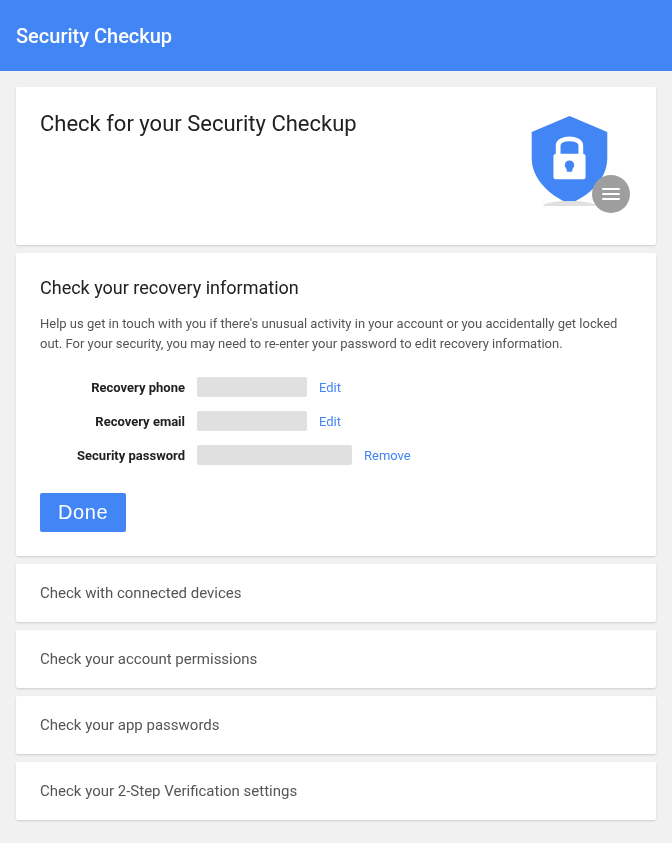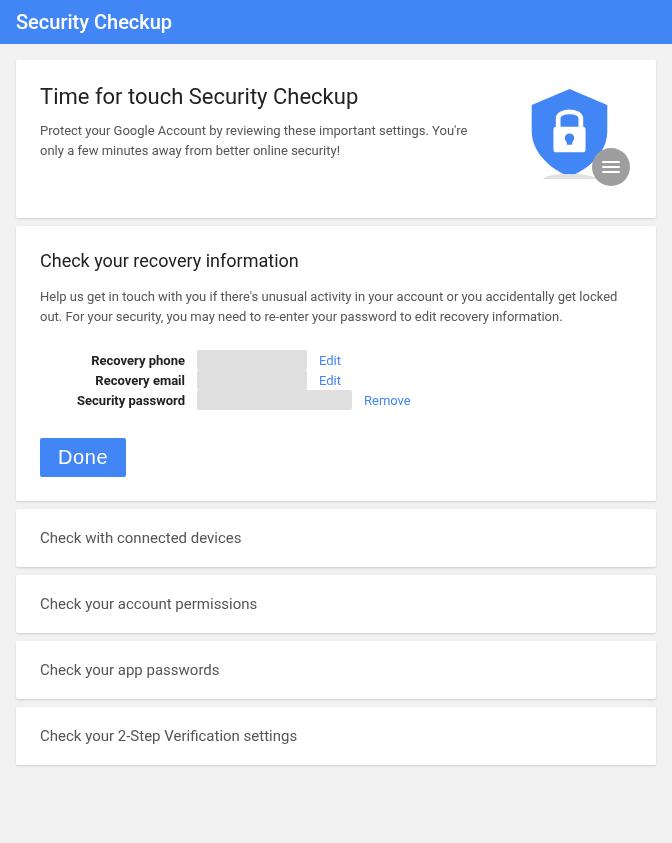--- a/index.html
+++ b/index.html
@@ -10,21 +10,21 @@
       min-height: 843px;
       font-size: 14px;
       color: #212121;
     }
 
     
     .header {
       background: #4285F4;
       color: #fff;
       padding: 0 16px;
-      height: 44px;
+      height: 71px;
       display: flex;
       align-items: center;
     }
     .header-title {
       font-size: 20px;
       font-weight: 500;
       color: #fff;
     }
 
     
@@ -112,20 +112,21 @@
       font-size: 13px;
       color: #555;
       line-height: 1.5;
       margin-bottom: 24px;
     }
 
     
     .info-rows {
       display: flex;
       flex-direction: column;
+      gap: 14px;
       margin-bottom: 28px;
     }
     .info-row {
       display: flex;
       align-items: center;
       gap: 12px;
     }
     .info-label {
       font-size: 13px;
       font-weight: 700;
@@ -181,22 +182,21 @@
 <body>
 
 <div class="header">
   <span class="header-title">Security Checkup</span>
 </div>
 
 <div class="main">
 
   <div class="card hero-card">
     <div class="hero-text">
-      <h2>Time for touch Security Checkup</h2>
-      <p>Protect your Google Account by reviewing these important settings. You're only a few minutes away from better online security!</p>
+      <h2>Check for your Security Checkup</h2>
     </div>
     <div class="shield-container">
 
       <svg class="shield-svg" viewBox="0 0 90 100" xmlns="http://www.w3.org/2000/svg">
 
         <path d="M45 5 L85 22 L85 50 C85 72 65 90 45 98 C25 90 5 72 5 50 L5 22 Z" fill="#4285F4"></path>
 
         <rect x="28" y="45" width="34" height="27" rx="3" fill="white"></rect>
 
         <path d="M33 45 L33 36 C33 27 57 27 57 36 L57 45" fill="none" stroke="white" stroke-width="5" stroke-linecap="round"></path>

